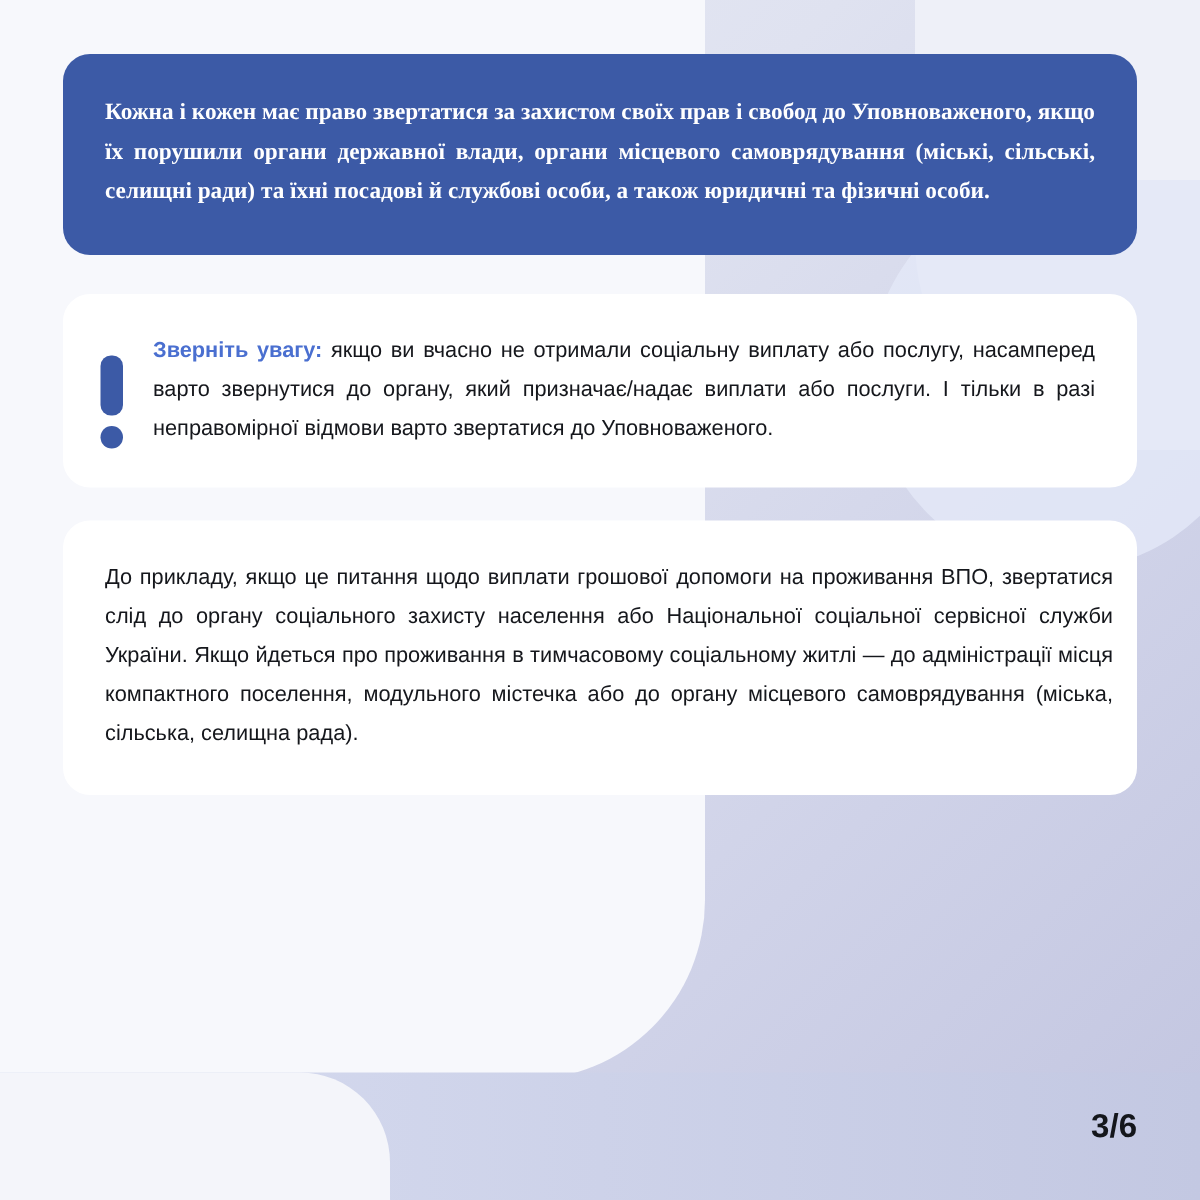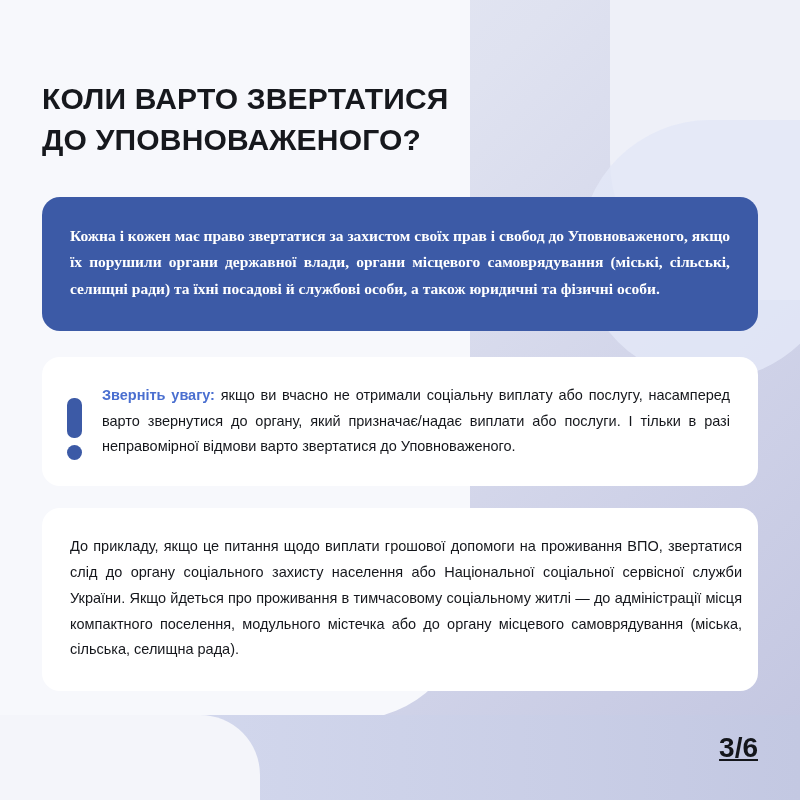--- a/index.html
+++ b/index.html
@@ -147,41 +147,38 @@
     line-height: 1.78;
     color: #15171c;
     text-align: justify;
   }
 
   .page-num {
     position: absolute;
     right: 42px;
     bottom: 36px;
     z-index: 4;
-    font-size: 28px;
+    font-size: 22px;
     font-weight: bold;
     color: #14161b;
-    text-decoration: underline;
   }
 </style>
 </head>
 <body>
 
 <div class="slide">
 
   <div class="bg-white-left"></div>
   <div class="bg-white-top-right"></div>
   <div class="bg-soft-blue"></div>
   <div class="bg-bottom-strip"></div>
   <div class="bg-bottom-white"></div>
 
   <div class="content">
 
-    <h1 class="title">КОЛИ ВАРТО ЗВЕРТАТИСЯ
-ДО УПОВНОВАЖЕНОГО?</h1>
 
     <div class="blue-card">Кожна і кожен має право звертатися за захистом своїх прав і свобод до Уповноваженого, якщо їх порушили органи державної влади, органи місцевого самоврядування (міські, сільські, селищні ради) та їхні посадові й службові особи, а також юридичні та фізичні особи.</div>
 
     <div class="note-card">
       <div class="excl-icon">
         <div class="excl-bar"></div>
         <div class="excl-dot"></div>
       </div>
       <div class="note-text">
         <span class="note-lead">Зверніть увагу:</span><span> якщо ви вчасно не отримали соціальну виплату або послугу, насамперед варто звернутися до органу, який призначає/надає виплати або послуги. І тільки в разі неправомірної відмови варто звертатися до Уповноваженого.</span>

